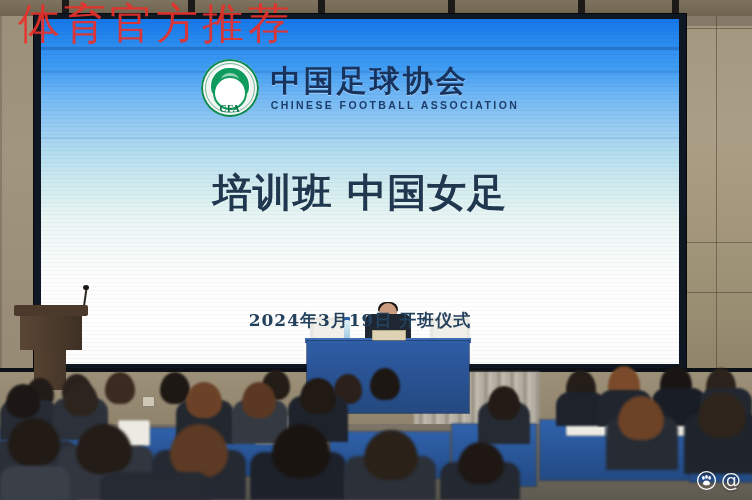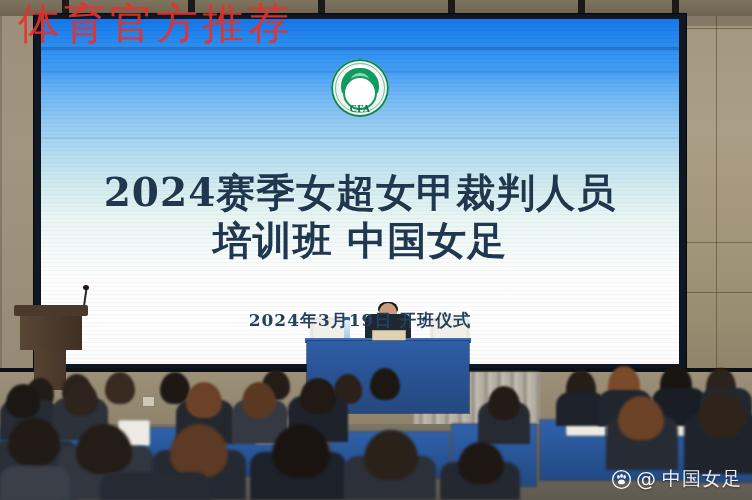--- a/index.html
+++ b/index.html
@@ -508,24 +508,27 @@
       <div class="screen-band band-c"></div>
 
       <div class="cfa-block">
         <div class="cfa-emblem">
           <div class="cfa-ring"></div>
           <div class="cfa-shield"></div>
           <div class="cfa-ball">
             <span>CFA</span>
           </div>
         </div>
+        <div class="cfa-text">
+          <div class="cfa-cn">中国足球协会</div>
+          <div class="cfa-en">CHINESE FOOTBALL ASSOCIATION</div>
+        </div>
       </div>
 
       <div class="title-block">
-        <div class="title-line">2024赛季女超女甲裁判人员</div>
         <div class="title-line">培训班 中国女足</div>
       </div>
 
       <div class="subtitle">2024年3月19日 开班仪式</div>
     </div>
   </div>
 
   <div class="stage-lip"></div>
   <div class="backwall">
     <div class="backwall-panel" style="left:0;width:62px;"></div>
@@ -647,16 +650,15 @@
 
   <div id="wm-bottom">
     <svg class="paw-icon" viewBox="0 0 24 24" aria-hidden="true">
       <circle cx="12" cy="12" r="11.2" fill="none" stroke="#ffffff" stroke-width="1.6"></circle>
       <ellipse cx="8.1" cy="8.6" rx="1.7" ry="2.4" fill="#ffffff"></ellipse>
       <ellipse cx="12" cy="7.5" rx="1.7" ry="2.4" fill="#ffffff"></ellipse>
       <ellipse cx="15.9" cy="8.6" rx="1.7" ry="2.4" fill="#ffffff"></ellipse>
       <path d="M7.6 15.4c0-2 2-3.5 4.4-3.5s4.4 1.5 4.4 3.5c0 1.7-1.5 2.6-4.4 2.6s-4.4-.9-4.4-2.6z" fill="#ffffff"></path>
     </svg>
     <span class="wm-at">@</span>
-    <span>中国女足</span>
   </div>
 
 </div>
 
 </body></html>

